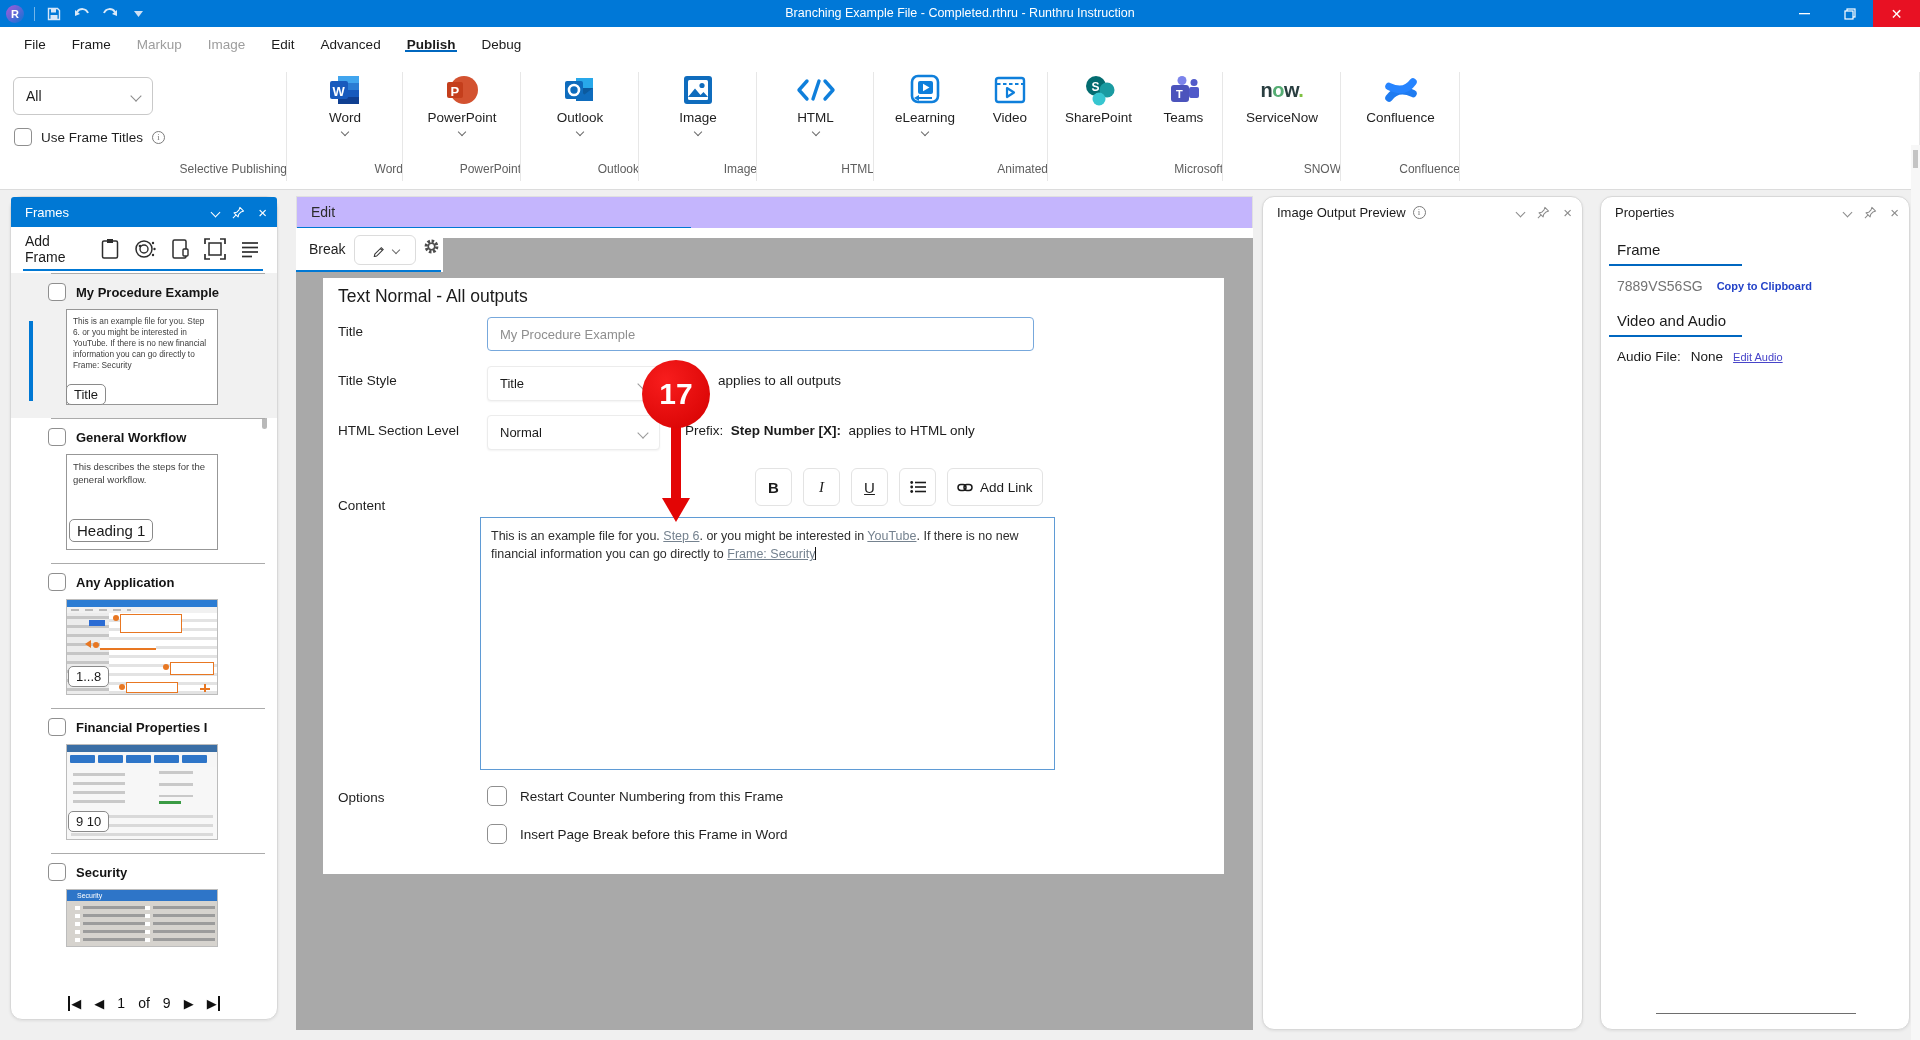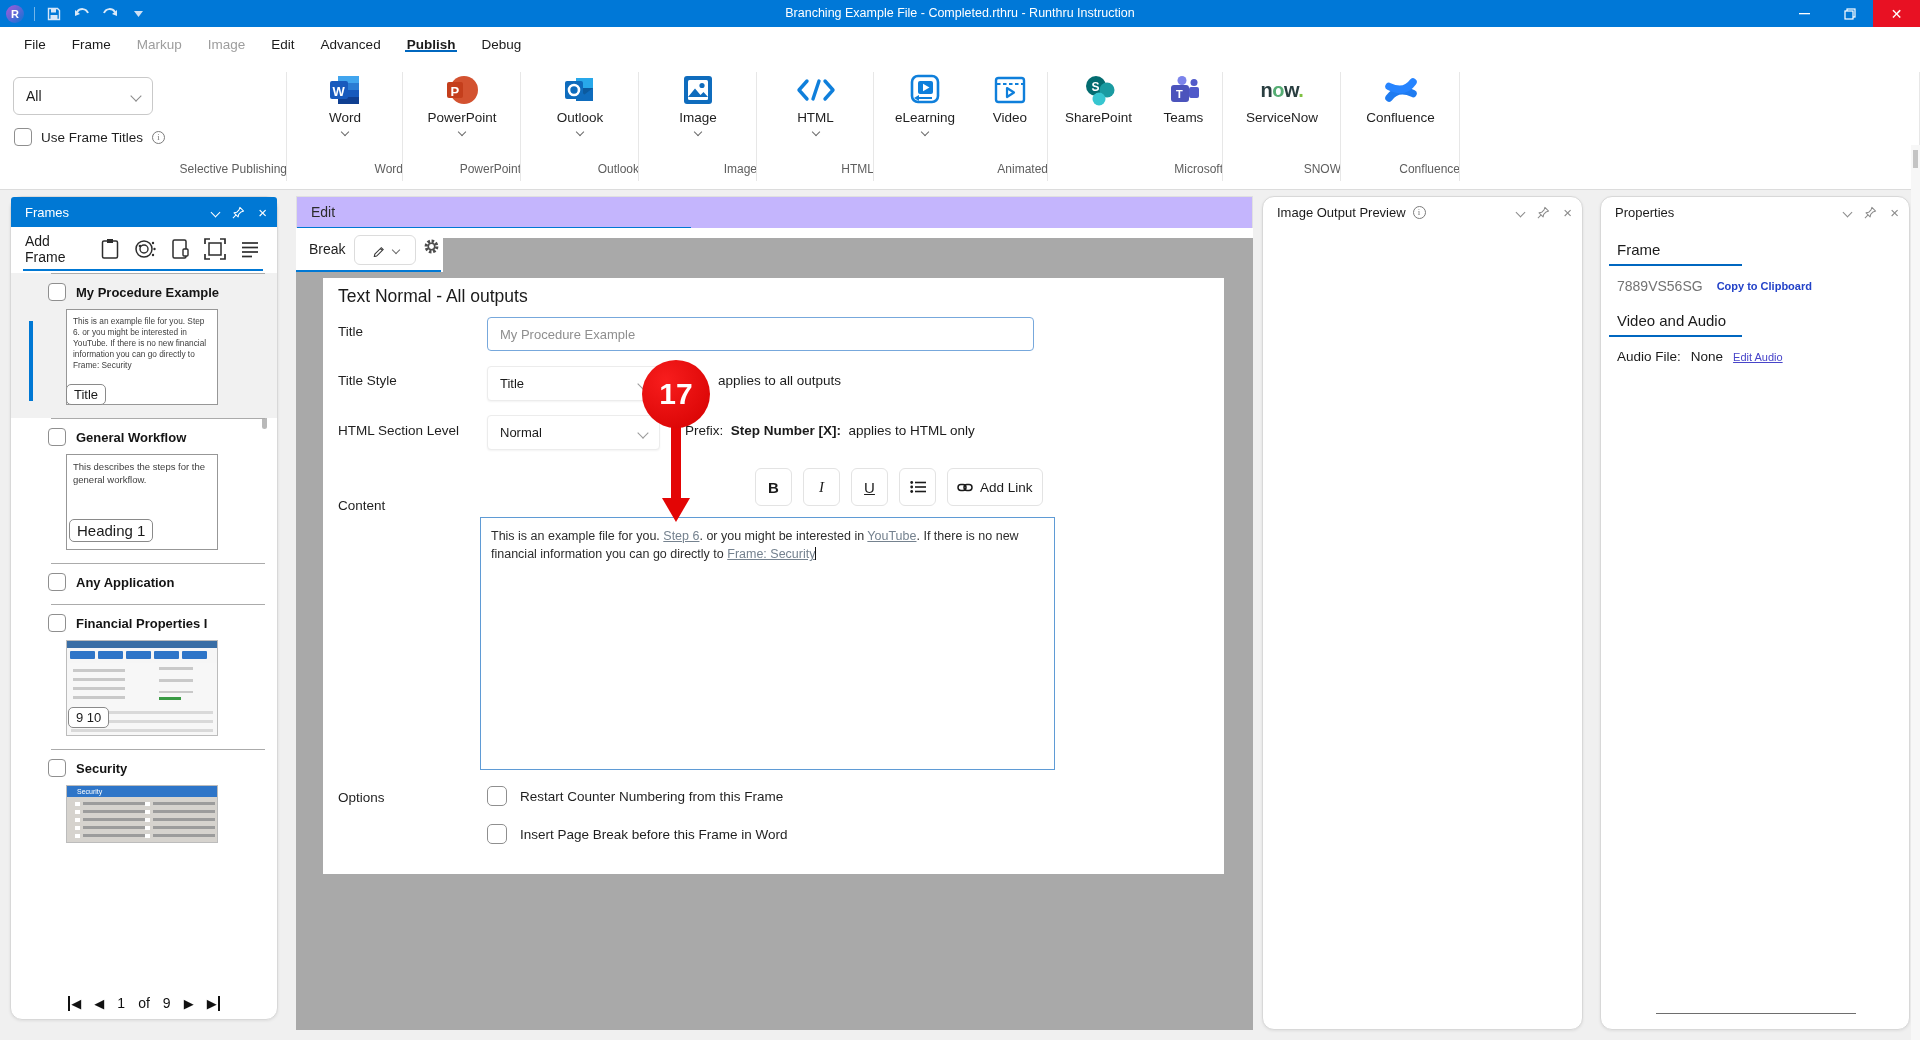--- a/index.html
+++ b/index.html
@@ -529,20 +529,42 @@
         <span class="fi-badge badge-h1">Heading 1</span>
       </div>
     </div>
 
     <div class="frame-item">
       <div class="fi-sep"></div>
       <div class="fi-head">
         <span class="cbox"></span>
         <span class="fi-title">Any Application</span>
       </div>
+      <div class="fi-thumb">
+        <div class="mini">
+          <div class="mtb"></div>
+            <div class="mmenu"></div>
+          <div class="mside"></div>
+            <div class="msbtn"></div>
+          <div class="mthead"></div>
+            <div class="mtable"></div>
+          <div class="o-dot" style="left:46px;top:15px"></div>
+          <div class="o-box" style="left:53px;top:14px;width:62px;height:19px"></div>
+          <div class="o-dot" style="left:26px;top:42px"></div>
+          <div class="o-tri" style="left:18px;top:40px"></div>
+          <div class="o-box" style="left:33px;top:40px;width:56px;height:10px;border:none;border-bottom:2px solid #e87722"></div>
+          <div class="o-dot" style="left:96px;top:64px"></div>
+          <div class="o-box" style="left:103px;top:62px;width:44px;height:13px"></div>
+          <div class="o-dot" style="left:52px;top:84px"></div>
+          <div class="o-box" style="left:59px;top:82px;width:52px;height:11px"></div>
+          <div class="o-line" style="left:133px;top:88px;width:10px"></div>
+          <div class="o-line" style="left:137px;top:84px;width:2px;height:8px"></div>
+        </div>
+        <span class="fi-badge badge-num">1...8</span>
+      </div>
     </div>
 
     <div class="frame-item">
       <div class="fi-sep"></div>
       <div class="fi-head">
         <span class="cbox"></span>
         <span class="fi-title">Financial Properties I</span>
       </div>
       <div class="fi-thumb">
         <div class="mini">

